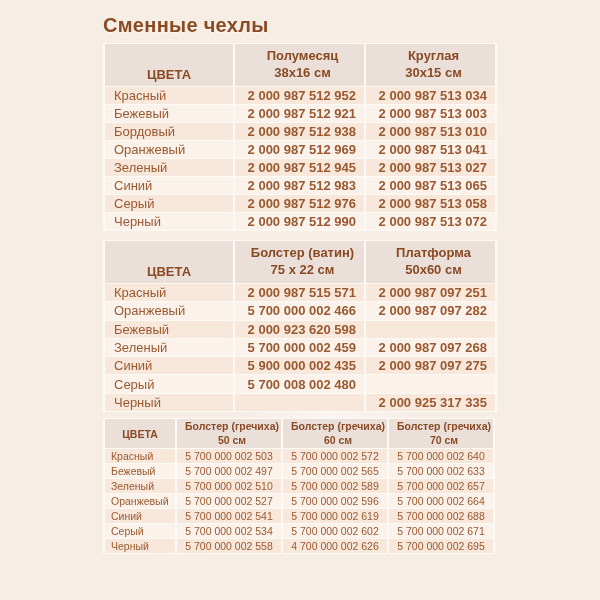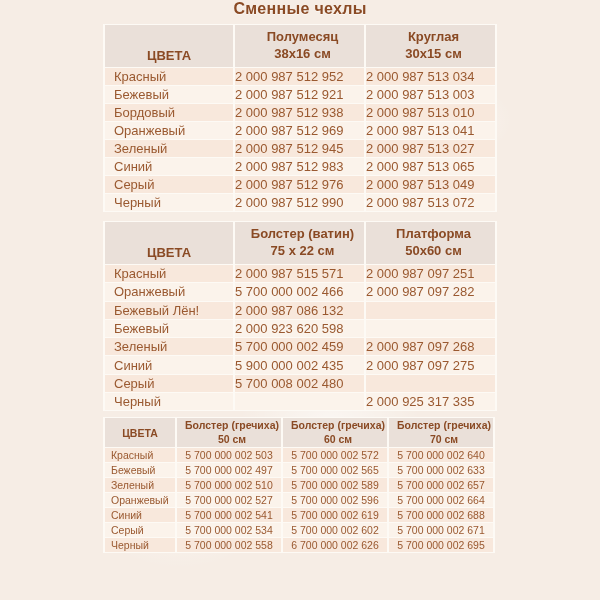--- a/index.html
+++ b/index.html
@@ -9,43 +9,43 @@
     background:
       radial-gradient(100px 60px at 400px 330px, rgba(255,255,255,.55), rgba(255,255,255,0) 70%),
       radial-gradient(130px 75px at 330px 420px, rgba(255,255,255,.5), rgba(255,255,255,0) 70%),
       radial-gradient(90px 55px at 450px 120px, rgba(255,255,255,.45), rgba(255,255,255,0) 70%),
       radial-gradient(120px 70px at 180px 520px, rgba(255,255,255,.35), rgba(255,255,255,0) 70%),
       #f6ede5;
     position:relative;
   }
   .sheet { position:absolute; left:103px; top:0; width:394px; }
   .title {
-    font-size:16px; font-weight:bold; color:#8a4a24;
-    text-align:center; margin-top:0; letter-spacing:.3px;
+    font-size:20px; font-weight:bold; color:#8a4a24;
+    margin-top:14px; letter-spacing:.3px;
     text-shadow:0 1px 0 rgba(255,255,255,.55);
   }
   table { border-collapse:collapse; table-layout:fixed; }
   th, td {
     border:1px solid #fdfaf5;
     border-left-width:2px; border-right-width:2px;
     overflow:hidden; white-space:nowrap;
   }
   th { background:#eae0d9; color:#8a4a24; font-weight:bold; text-align:center; }
   tbody tr:nth-child(odd)  td { background:#f8e8dc; }
   tbody tr:nth-child(even) td { background:#fbf3eb; }
   td { color:#9a5930; }
   .hdr-line { line-height:1.3;margin-left:6px; }
 
   
   .tbl-main { width:394px; font-size:13px; }
   .tbl-main th { height:43px; }
   .tbl-main th:first-child { width:130px; vertical-align:bottom; padding-bottom:4px; }
   .tbl-main td { height:18px; }
   .tbl-main td:first-child { text-align:left; padding-left:9px; }
-  .tbl-main td.cell-code { text-align:left; padding-right:8px; }
+  .tbl-main td.cell-code { text-align:right; padding-right:8px;font-weight:bold; }
   .tbl-1 { margin-top:6px; }
   .tbl-2 { margin-top:9px; }
   .tbl-2 td { height:18.3px; }
 
   
   .tbl-small { width:392px; font-size:10.5px; margin-top:6px; }
   .tbl-small th { height:30px; }
   .tbl-small th:first-child { width:72px; }
   .tbl-small td { height:15px; }
   .tbl-small td:first-child { text-align:left; padding-left:6px; }
@@ -97,21 +97,21 @@
           <td class="cell-code">2 000 987 513 027</td>
         </tr>
         <tr>
           <td>Синий</td>
           <td class="cell-code">2 000 987 512 983</td>
           <td class="cell-code">2 000 987 513 065</td>
         </tr>
         <tr>
           <td>Серый</td>
           <td class="cell-code">2 000 987 512 976</td>
-          <td class="cell-code">2 000 987 513 049</td>
+          <td class="cell-code">2 000 987 513 058</td>
         </tr>
         <tr>
           <td>Черный</td>
           <td class="cell-code">2 000 987 512 990</td>
           <td class="cell-code">2 000 987 513 072</td>
         </tr>
       </tbody>
     </table>
   <table class="tbl-main tbl-2">
       <thead>
@@ -132,25 +132,20 @@
           <td>Красный</td>
           <td class="cell-code">2 000 987 515 571</td>
           <td class="cell-code">2 000 987 097 251</td>
         </tr>
         <tr>
           <td>Оранжевый</td>
           <td class="cell-code">5 700 000 002 466</td>
           <td class="cell-code">2 000 987 097 282</td>
         </tr>
         <tr>
-          <td>Бежевый Лён!</td>
-          <td class="cell-code">2 000 987 086 132</td>
-          <td class="cell-code"></td>
-        </tr>
-        <tr>
           <td>Бежевый</td>
           <td class="cell-code">2 000 923 620 598</td>
           <td class="cell-code"></td>
         </tr>
         <tr>
           <td>Зеленый</td>
           <td class="cell-code">5 700 000 002 459</td>
           <td class="cell-code">2 000 987 097 268</td>
         </tr>
         <tr>
@@ -221,18 +216,18 @@
         </tr>
         <tr>
           <td>Серый</td>
           <td class="cell-code">5 700 000 002 534</td>
           <td class="cell-code">5 700 000 002 602</td>
           <td class="cell-code">5 700 000 002 671</td>
         </tr>
         <tr>
           <td>Черный</td>
           <td class="cell-code">5 700 000 002 558</td>
-          <td class="cell-code">6 700 000 002 626</td>
+          <td class="cell-code">4 700 000 002 626</td>
           <td class="cell-code">5 700 000 002 695</td>
         </tr>
       </tbody>
     </table>
 </div>
 
 </body></html>

